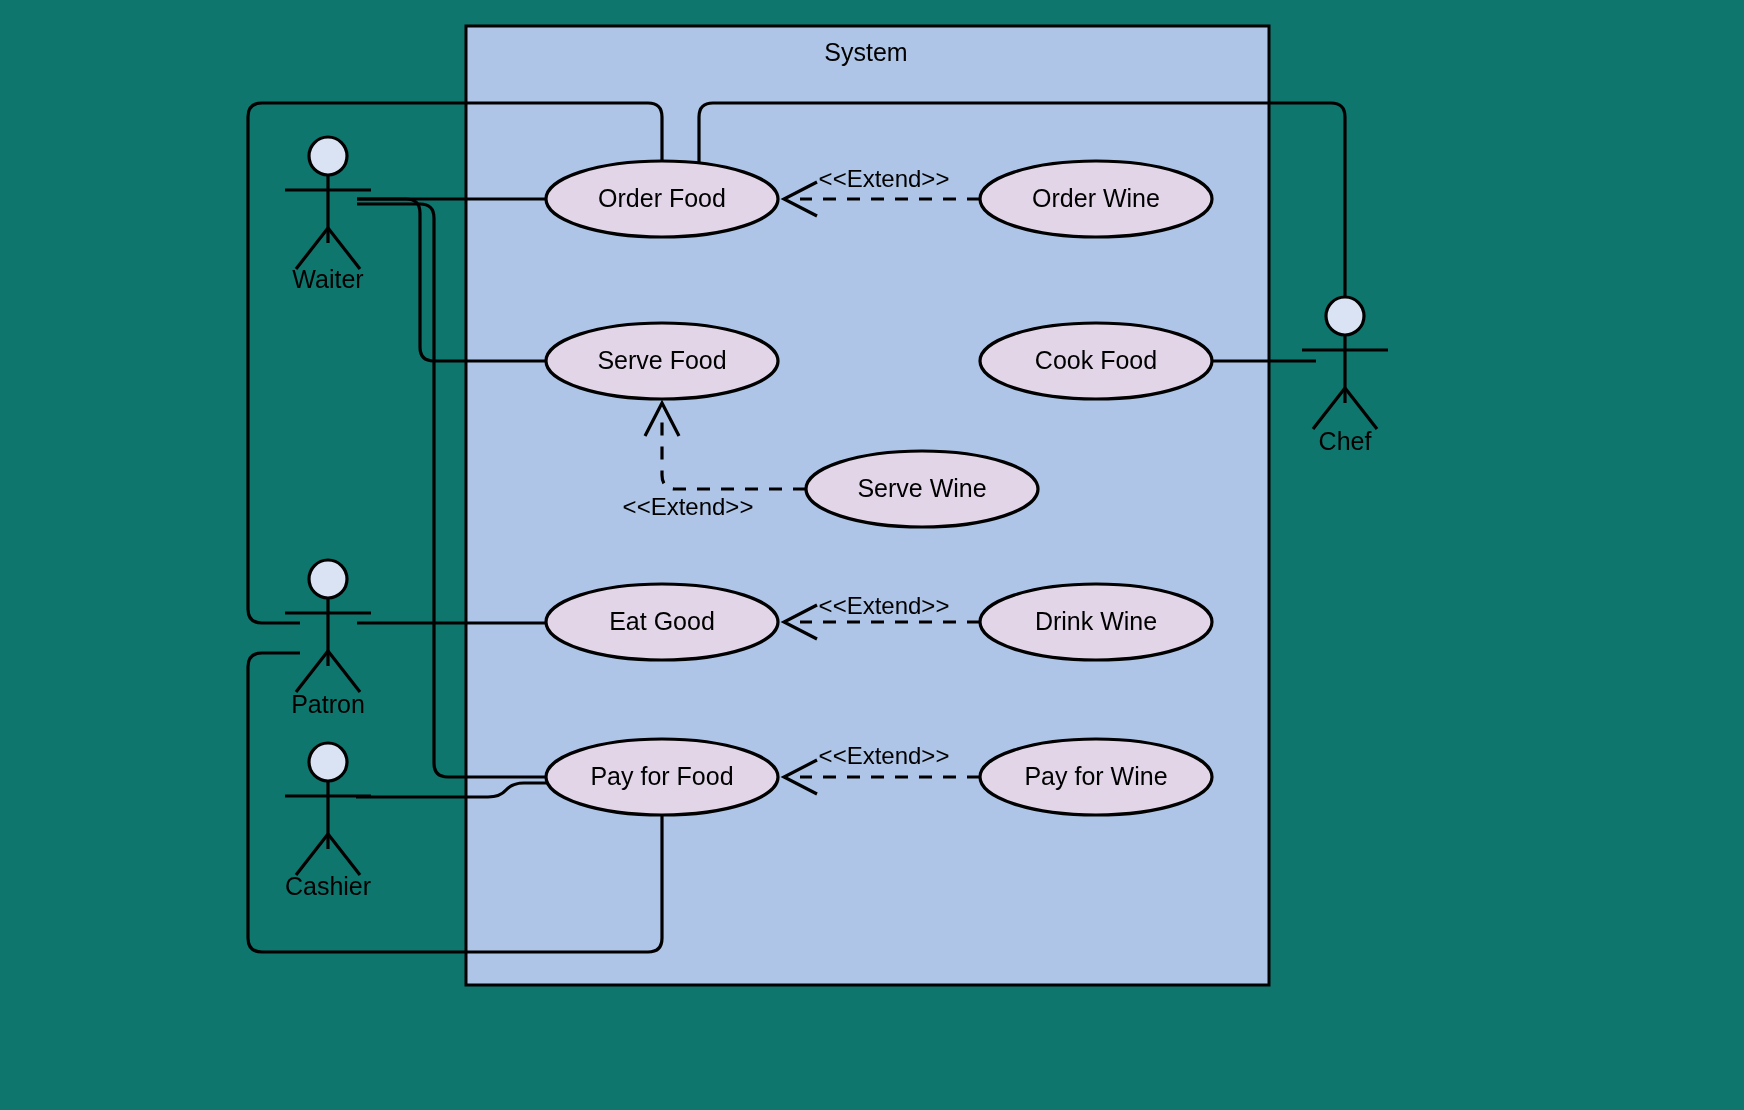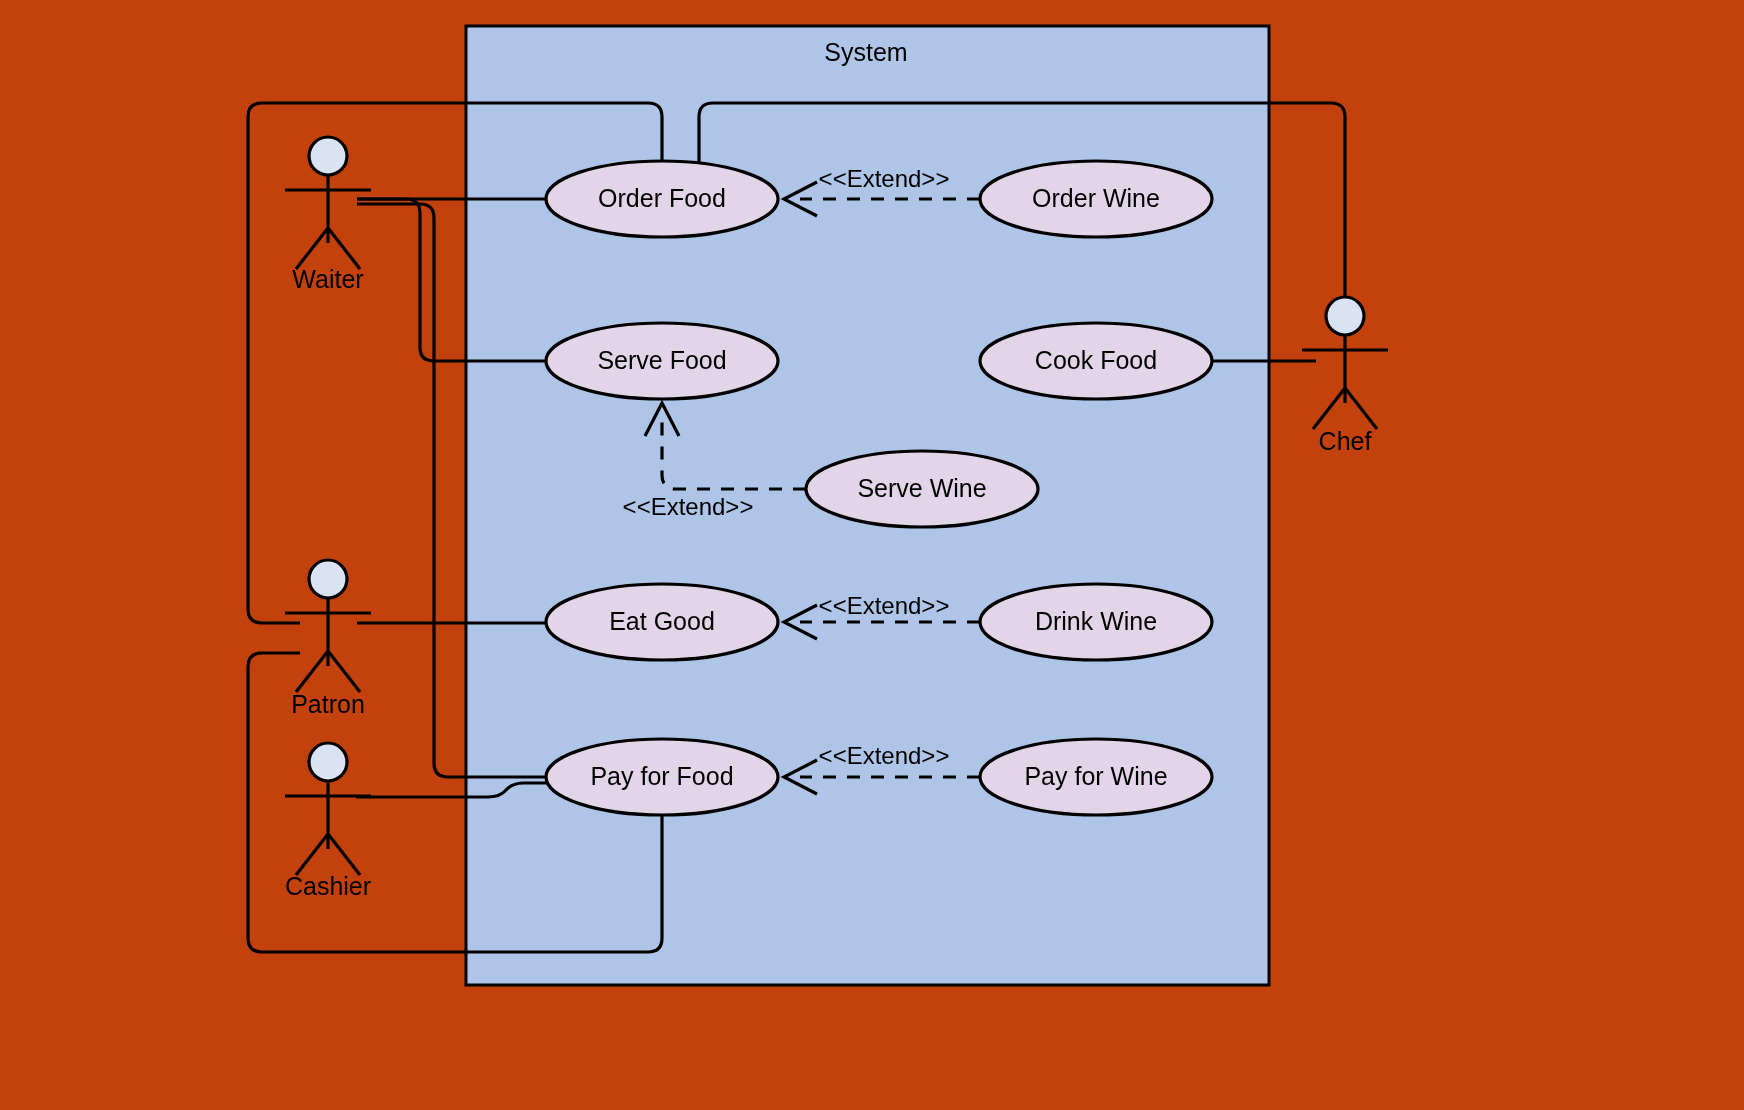--- a/index.html
+++ b/index.html
@@ -10,21 +10,21 @@
   body {
     width: 1744px;
     height: 1110px;
     font-family: "Liberation Sans", sans-serif;
     overflow: hidden;
   }
   #diagram-root {
     position: relative;
     width: 1744px;
     height: 1110px;
-    background: #c2410c;
+    background: #0f766e;
   }
   svg#uml {
     display: block;
     width: 1744px;
     height: 1110px;
   }
   .sysbox {
     fill: #aec5e7;
     stroke: #000000;
     stroke-width: 3;

